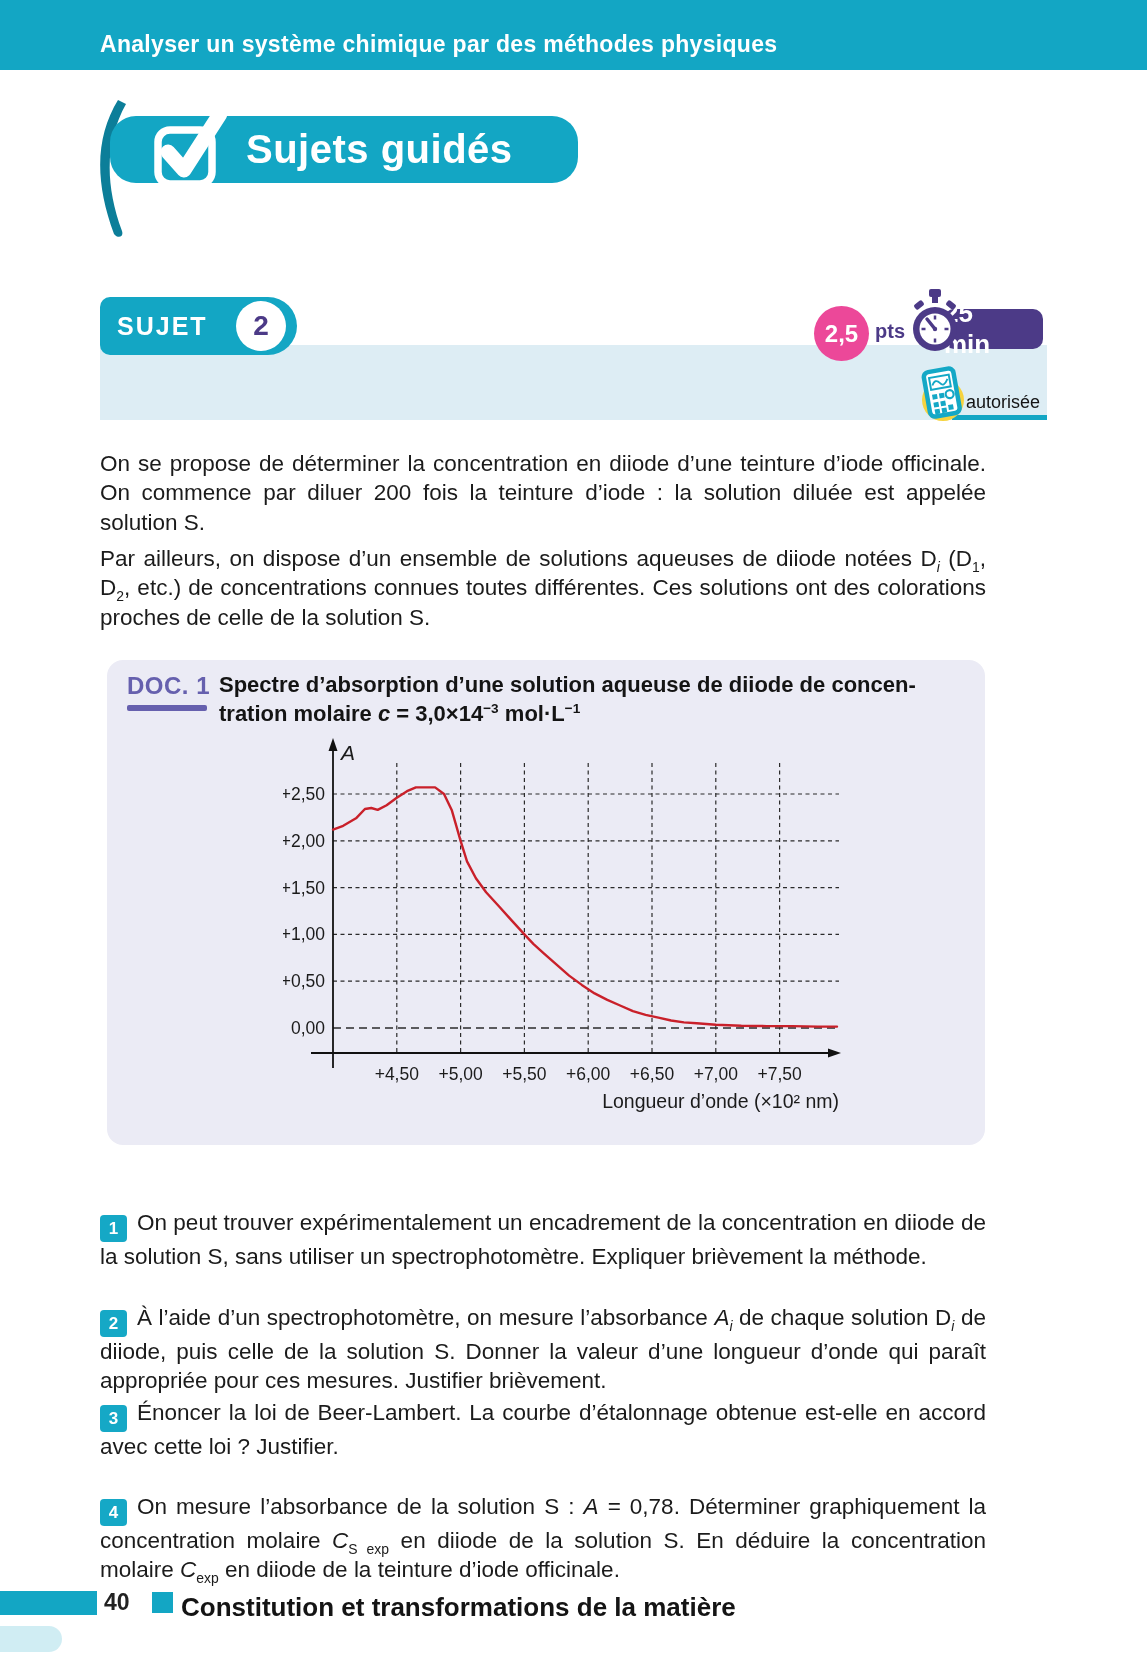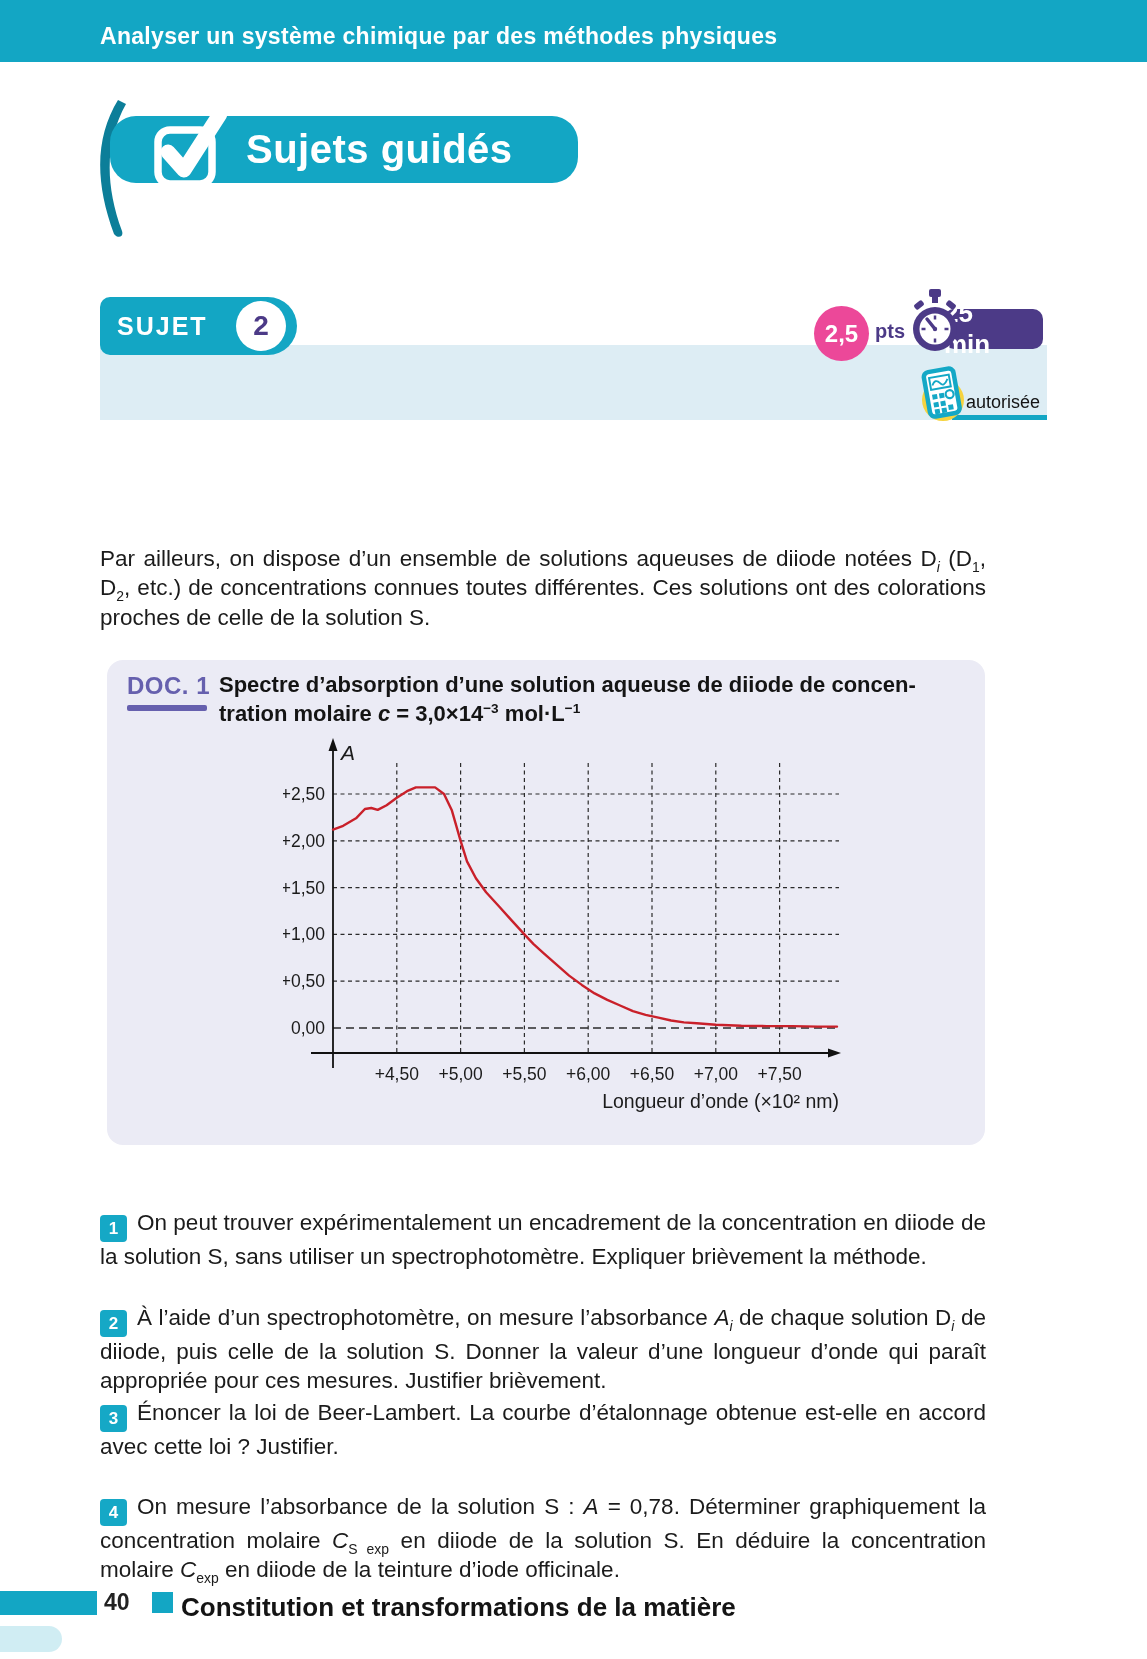--- a/index.html
+++ b/index.html
@@ -1,21 +1,21 @@
 <!DOCTYPE html>
 <html><head>
 <meta charset="utf-8">
 <style>
   html,body{margin:0;padding:0;background:#fff}
   body{font-family:"Liberation Sans",sans-serif;color:#1b1b1b}
   .page{position:relative;width:1147px;height:1659px;background:#fff;overflow:hidden}
   .abs{position:absolute}
 
   
-  .topbar{left:0;top:0;width:1147px;height:62px;background:#13a6c4;display:flex;align-items:flex-end}
+  .topbar{left:0;top:0;width:1147px;height:70px;background:#13a6c4;display:flex;align-items:flex-end}
   .topbar-title{margin:0 0 12px 100px;color:#fff;font-size:23px;font-weight:bold;letter-spacing:.3px}
 
   
   .sujets-badge{left:110px;top:116px;width:468px;height:67px;background:#13a6c4;border-radius:26px;display:flex;align-items:center}
   .sujets-label{margin-left:136px;color:#fff;font-size:40px;font-weight:bold;letter-spacing:.5px}
 
   
   .subject-band{left:100px;top:345px;width:947px;height:75px;background:#ddedf4}
   .band-underline{left:952px;top:415px;width:95px;height:5px;background:#13a6c4}
   .sujet-pill{left:100px;top:297px;width:197px;height:58px;background:#13a6c4;border-radius:10px 29px 29px 10px;display:flex;align-items:center}
@@ -121,20 +121,21 @@
       <circle cx="33.5" cy="29.5" r="4" fill="#fff" stroke="#14a8c6" stroke-width="2.2"></circle>
       <rect x="16" y="35" width="5" height="5" fill="#14a8c6"></rect>
       <rect x="23" y="35" width="5" height="5" fill="#14a8c6"></rect>
       <rect x="30" y="40" width="5" height="5" fill="#14a8c6"></rect>
       <rect x="16" y="42" width="5" height="5" fill="#14a8c6"></rect>
       <rect x="23" y="42" width="5" height="5" fill="#14a8c6"></rect>
     </g>
   </svg>
   <div class="abs autorisee-label">autorisée</div>
 
+  <p class="abs para" style="top:426px">On se propose de déterminer la concentration en diiode d’une teinture d’iode officinale. On commence par diluer 200 fois la teinture d’iode : la solution diluée est appelée solution S.</p>
   <p class="abs para" style="top:521px"><span>Par ailleurs, on dispose d’un ensemble de solutions aqueuses de diiode notées D</span><sub><i>i</i></sub><span> (D</span><sub>1</sub><span>, D</span><sub>2</sub><span>, etc.) de concentrations connues toutes différentes. Ces solutions ont des colorations proches de celle de la solution S.</span></p>
 
   <div class="abs doc-box"></div>
   <div class="abs doc-label">DOC. 1</div>
   <div class="abs doc-underline"></div>
   <div class="abs doc-title"><span>Spectre d’absorption d’une solution aqueuse de diiode de concen-</span><br><span>tration molaire </span><i>c</i><span> = 3,0×14</span><sup>−3</sup><span> mol·L</span><sup>−1</sup></div>
 
   <svg class="abs chart-svg" width="580" height="400" viewBox="0 0 580 400">
       <line x1="113.8" y1="45" x2="113.8" y2="335" class="grid"></line>
       <text x="113.8" y="362" class="tick tx">+4,50</text>

